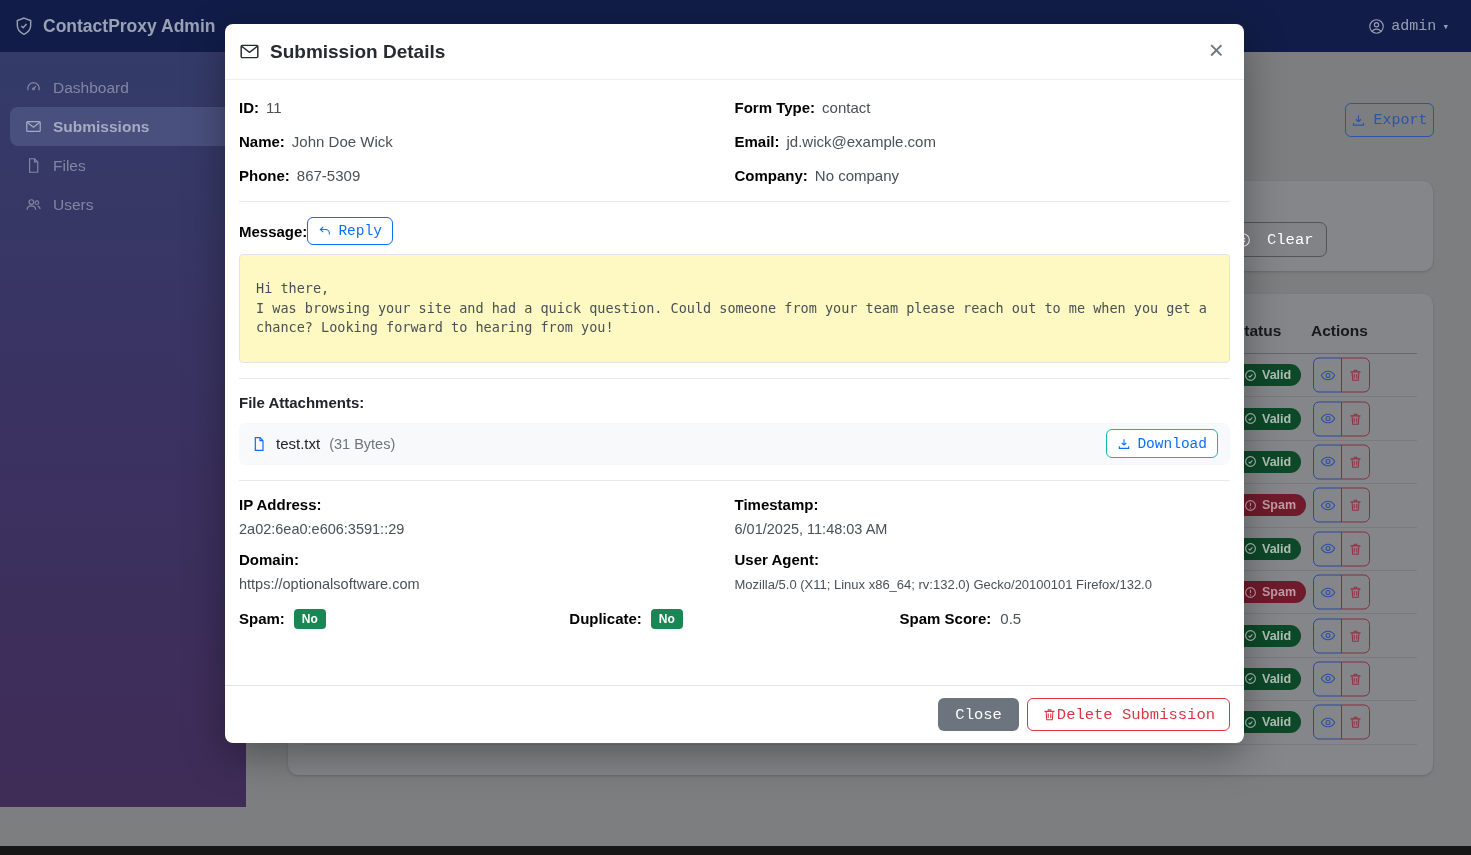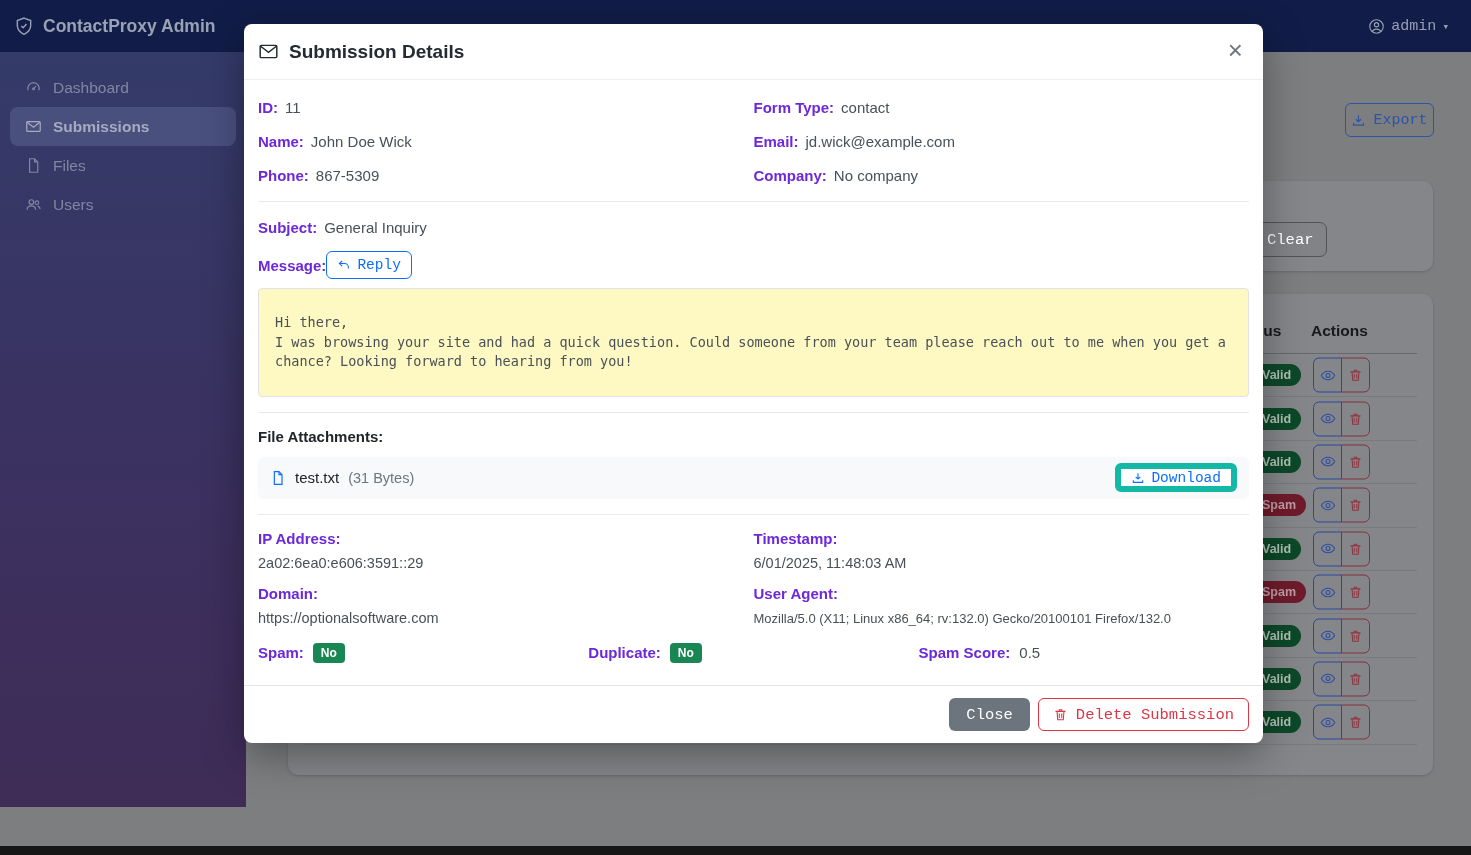--- a/index.html
+++ b/index.html
@@ -41,59 +41,59 @@
     font-size:12.5px;font-weight:bold}
   .status-badge.valid{background:#0d4829;color:#aec0b2}
   .status-badge.spam{background:#6f1b2b;color:#bf9ba3}
   .act-group{position:absolute;left:1009px;top:50%;transform:translateY(-50%);display:flex}
   .act-btn{width:29px;height:35px;display:flex;align-items:center;justify-content:center;background:transparent}
   .act-btn.view{border:1px solid #27489c;color:#2a4da6;border-radius:6px 0 0 6px}
   .act-btn.del{border:1px solid #82313c;color:#8f3642;border-radius:0 6px 6px 0;margin-left:-1px}
   .footer-strip{position:absolute;left:0;bottom:0;width:100%;height:9px;background:#161616;z-index:1}
 
   
-  .modal{position:absolute;left:244px;top:24px;width:1019px;height:719px;background:#fff;border-radius:8px;
+  .modal{position:absolute;left:225px;top:24px;width:1019px;height:719px;background:#fff;border-radius:8px;
     box-shadow:0 12px 40px rgba(0,0,0,.35);display:flex;flex-direction:column;overflow:hidden;z-index:10}
   .m-header{height:56px;flex:none;display:flex;align-items:center;justify-content:space-between;
     padding:0 20px 0 14px;border-bottom:1px solid #eceff2}
   .m-title{display:flex;align-items:center;gap:10px;font-size:19px;font-weight:bold;color:#262b31}
   .m-close{font-size:26px;color:#6f767d;background:none;border:none;line-height:1;font-weight:300}
   .m-body{flex:1;padding:17px 14px 0;overflow:hidden;font-size:15px;color:#212529}
   .frow{display:flex;margin-bottom:13px;line-height:21px}
   .fcell{width:50%;display:flex;gap:7px;align-items:baseline}
-  .lbl{font-weight:bold;color:#6d28d9}
+  .lbl{font-weight:bold;color:#000000}
   .val{color:#495057}
   hr.sep{border:none;border-top:1px solid #e7eaed;margin:15px 0}
   .msg-head{display:flex;align-items:center;margin:2px 0 9px}
   .reply-btn{display:flex;align-items:center;gap:6px;color:#0d6efd;border:1px solid #0d6efd;background:#fff;
     border-radius:6px;height:28px;padding:0 10px;font-size:14.5px}
   .msg-box{background:#fef9c3;border:1px solid #e0e4e8;border-radius:4px;padding:24px 16px;
     font-family:"DejaVu Sans Mono",monospace;font-size:13.5px;color:#495057;line-height:19.5px;
     white-space:pre-wrap;margin:0}
   .attach-label{font-weight:bold;margin-bottom:12px}
   .attach-row{display:flex;justify-content:space-between;align-items:center;background:#f8f9fa;
     border-radius:6px;height:42px;padding:0 12px}
   .attach-left{display:flex;align-items:center;gap:9px}
   .file-name{color:#212529}
   .file-size{color:#6c757d;font-size:14.5px}
-  .dl-btn{display:flex;align-items:center;gap:6px;color:#0d6efd;border:6px solid #14b8a6;background:#fff;
+  .dl-btn{display:flex;align-items:center;gap:6px;color:#0d6efd;border:1px solid #14b8a6;background:#fff;
     border-radius:6px;height:29px;padding:0 10px;font-size:14.5px}
   .meta-grid{display:flex;flex-wrap:wrap}
   .meta-cell{width:50%;margin-bottom:14px}
   .meta-cell .lbl{display:block;margin-bottom:7px}
   .meta-val{color:#495057;font-size:14.5px}
   .meta-val.ua{font-size:13px}
   .flags{display:flex;align-items:center;margin:3px 0 8px}
   .flag-cell{width:33.33%;display:flex;align-items:center;gap:9px}
   .badge-no{background:#198754;color:#fff;font-size:12px;font-weight:bold;border-radius:4px;padding:3px 8px}
   .m-footer{flex:none;border-top:1px solid #e1e5e9;padding:12px 14px;display:flex;
     justify-content:flex-end;gap:8px;align-items:center}
   .close-btn{background:#6c757d;color:#fff;border:none;border-radius:6px;height:33px;padding:0 17px;font-size:15.5px}
   .delete-btn{background:#fff;color:#dc3545;border:1px solid #dc3545;border-radius:6px;height:33px;
-    padding:0 14px;font-size:15.5px;display:flex;align-items:center;gap:8px}
+    padding:0 14px;font-size:15.5px;display:flex;align-items:center;}
 </style>
 </head>
 <body>
 
 <div class="navbar">
   <div class="brand">
     <span>
       <svg width="20" height="20" viewBox="0 0 24 24" fill="none" stroke="currentColor" stroke-width="1.7">
           <path d="M12 2.5l8 3v6c0 4.8-3.2 8.3-8 10.5-4.8-2.2-8-5.7-8-10.5v-6l8-3z"></path>
           <path d="M8.8 12l2.2 2.2 4-4.5"></path>
@@ -501,26 +501,20 @@
           <span class="val">867-5309</span>
         </div>
       <div class="fcell">
           <span class="lbl">Company:</span>
           <span class="val">No company</span>
         </div>
     </div>
 
     <hr class="sep">
 
-    <div class="frow">
-      <div class="fcell" style="width:100%">
-          <span class="lbl">Subject:</span>
-          <span class="val">General Inquiry</span>
-        </div>
-    </div>
 
     <div class="msg-head">
       <span class="lbl">Message:</span>
       <button class="reply-btn">
         <span>
           <svg width="14" height="14" viewBox="0 0 24 24" fill="none" stroke="currentColor" stroke-width="1.9">
               <path d="M9 5L4 9.5 9 14"></path>
               <path d="M4.5 9.5H13a6.5 6.5 0 0 1 6.5 6.5v2"></path>
             </svg>
         </span>

